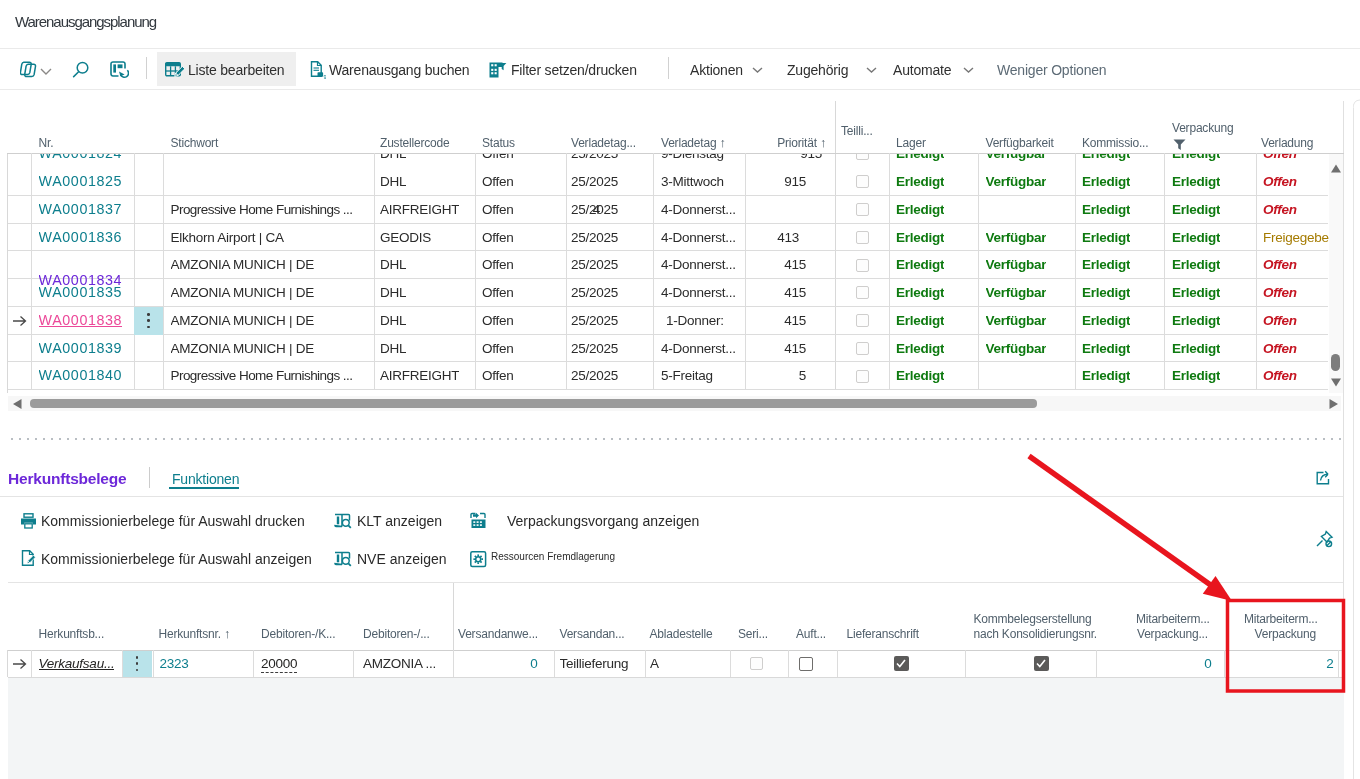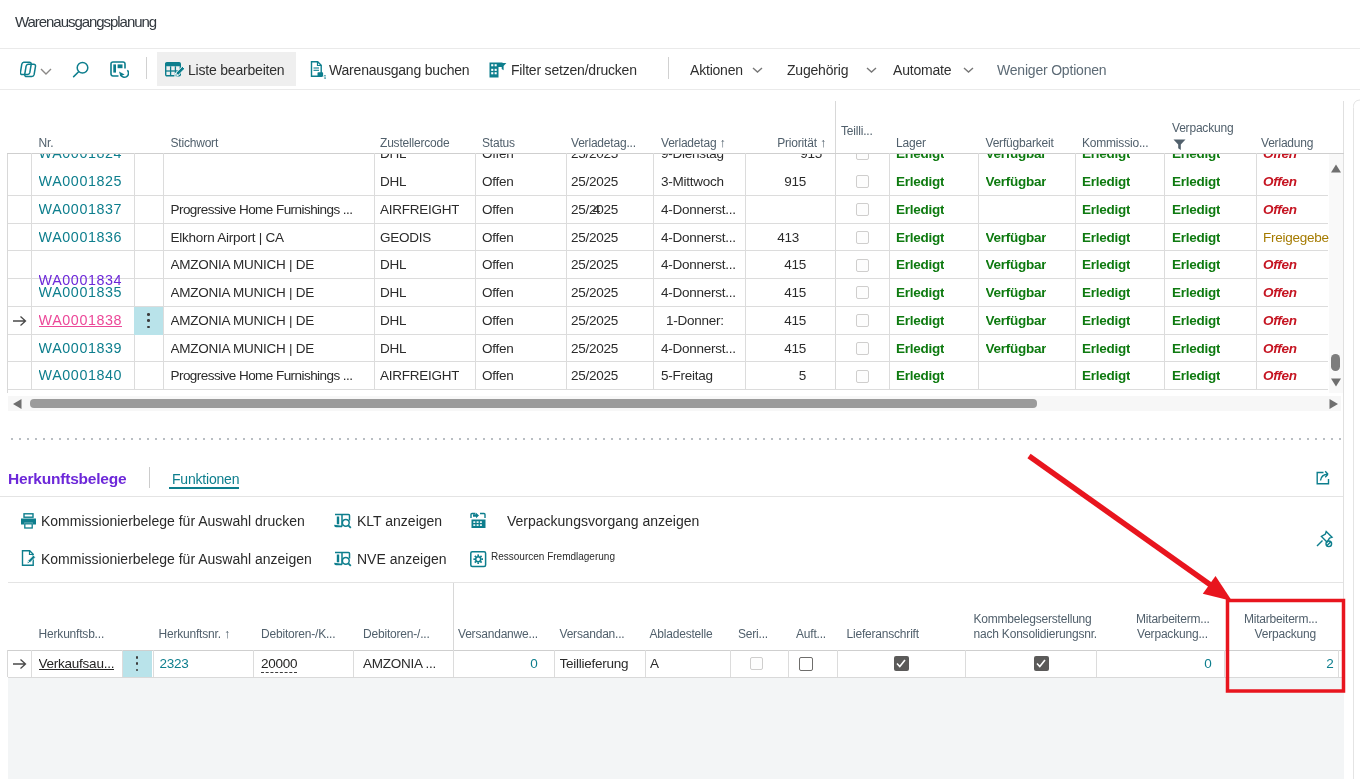--- a/index.html
+++ b/index.html
@@ -284,21 +284,21 @@
 <div style="position:absolute;left:730px;top:649.5px;width:1px;height:27.5px;background:#dcdcdc;"></div>
 <div style="position:absolute;left:788px;top:649.5px;width:1px;height:27.5px;background:#dcdcdc;"></div>
 <div style="position:absolute;left:837px;top:649.5px;width:1px;height:27.5px;background:#dcdcdc;"></div>
 <div style="position:absolute;left:964.5px;top:649.5px;width:1px;height:27.5px;background:#dcdcdc;"></div>
 <div style="position:absolute;left:1096px;top:649.5px;width:1px;height:27.5px;background:#dcdcdc;"></div>
 <div style="position:absolute;left:1224px;top:649.5px;width:1px;height:27.5px;background:#dcdcdc;"></div>
 <div style="position:absolute;left:1338px;top:649.5px;width:1px;height:27.5px;background:#dcdcdc;"></div>
 <svg class="abs" style="left:12.5px;top:657.75px" width="14" height="12" viewBox="0 0 14 12">
     <path d="M0,6 H12 M7.5,1.5 L12.5,6 L7.5,10.5" fill="none" stroke="#494949" stroke-width="1.3"></path>
   </svg>
-<div class="cell" style="left:38.6px;top:650.5px;line-height:26.5px;color:#252423;text-decoration:underline;">Verkaufsau...</div>
+<div class="cell" style="left:38.6px;top:650.5px;line-height:26.5px;color:#252423;text-decoration:underline;font-style:italic;">Verkaufsau...</div>
 <div class="abs" style="left:122.5px;top:650.5px;width:29.5px;height:26.5px;background:#b9e3ea;"></div>
 <div class="abs" style="left:135.7px;top:656.25px;width:2.6px;height:2.6px;background:#3c3c3c;border-radius:50%;"></div>
 <div class="abs" style="left:135.7px;top:662.45px;width:2.6px;height:2.6px;background:#3c3c3c;border-radius:50%;"></div>
 <div class="abs" style="left:135.7px;top:668.65px;width:2.6px;height:2.6px;background:#3c3c3c;border-radius:50%;"></div>
 <div class="cell" style="left:159.5px;top:650.5px;line-height:26.5px;color:#0d7e8d;">2323</div>
 <div class="cell" style="left:261px;top:650.5px;line-height:26.5px;color:#252423;"><span style="display:inline-block;line-height:16px;border-bottom:1.5px dashed #3c3c3c;">20000</span></div>
 <div class="cell" style="left:363px;top:650.5px;line-height:26.5px;">AMZONIA ...</div>
 <div class="cell" style="right:822.5px;top:650.5px;line-height:26.5px;color:#0d7e8d;">0</div>
 <div class="cell" style="left:559.5px;top:650.5px;line-height:26.5px;">Teillieferung</div>
 <div class="cell" style="left:650px;top:650.5px;line-height:26.5px;">A</div>

